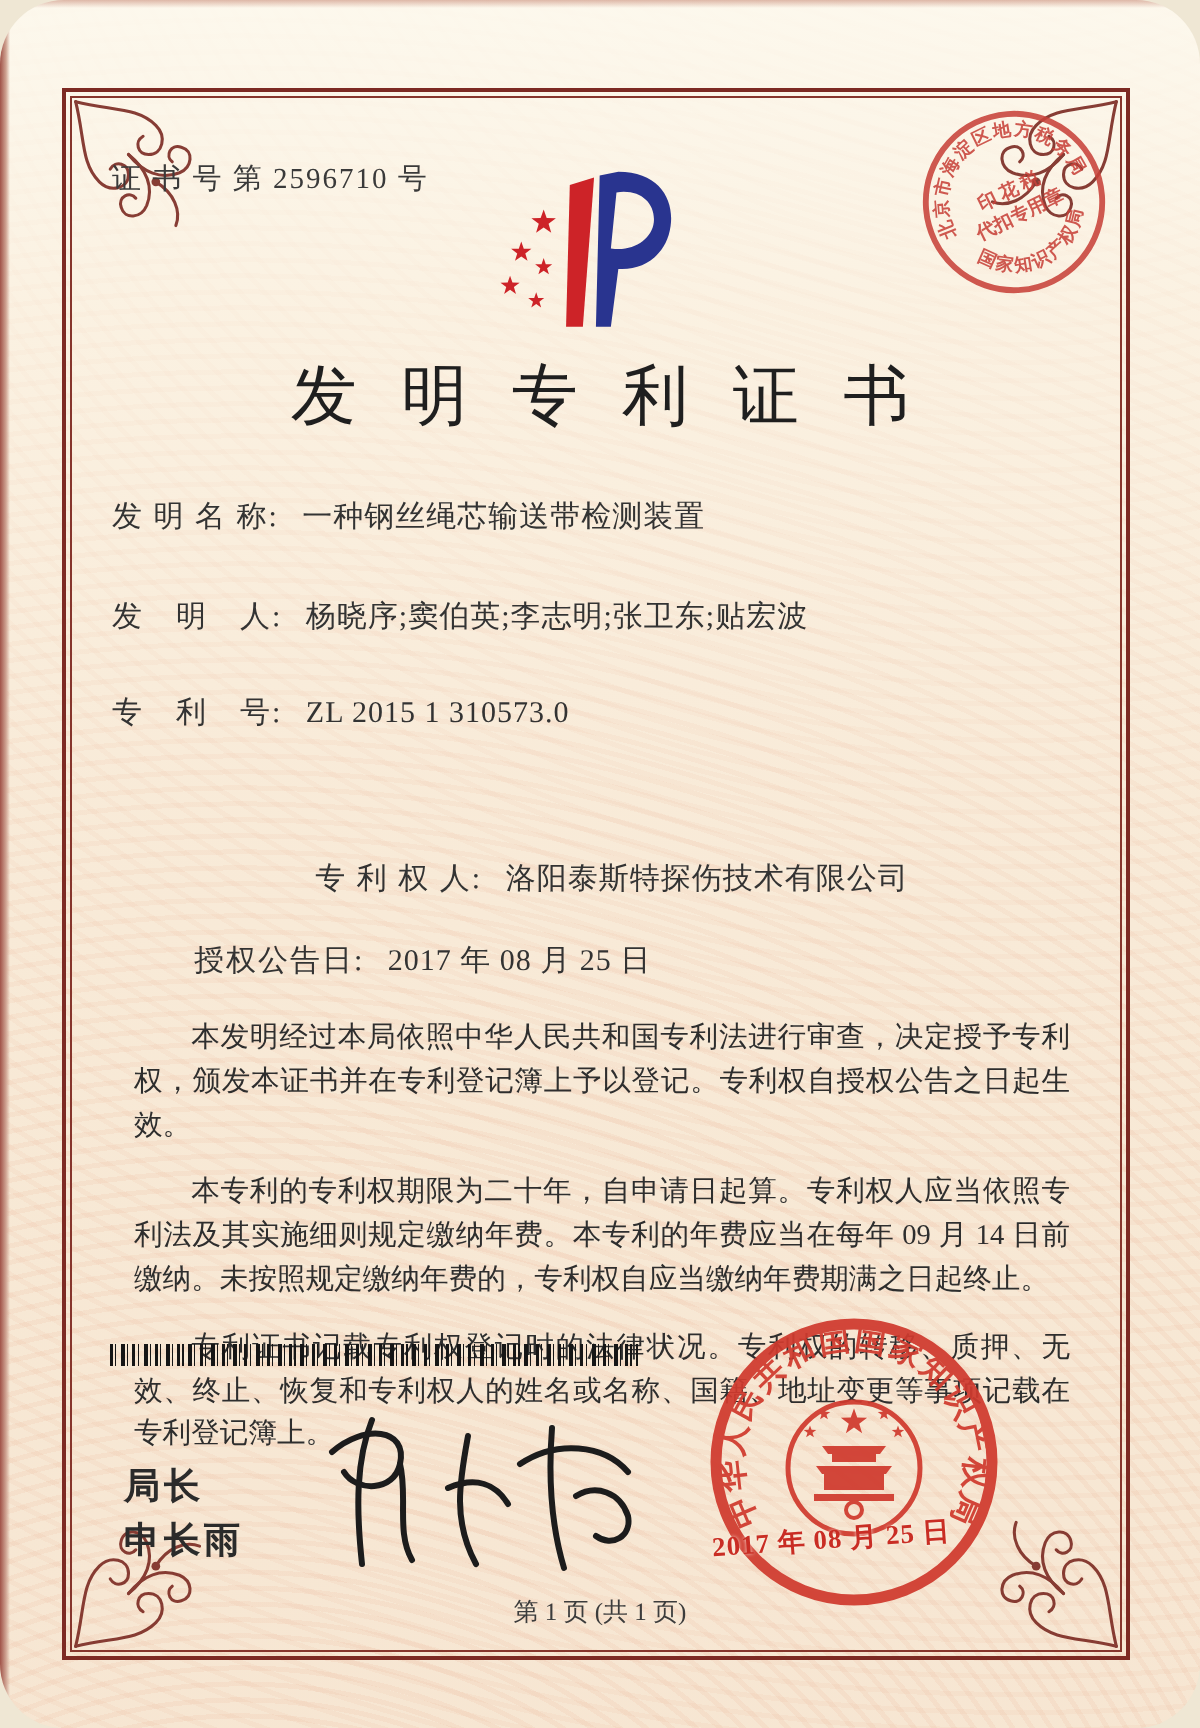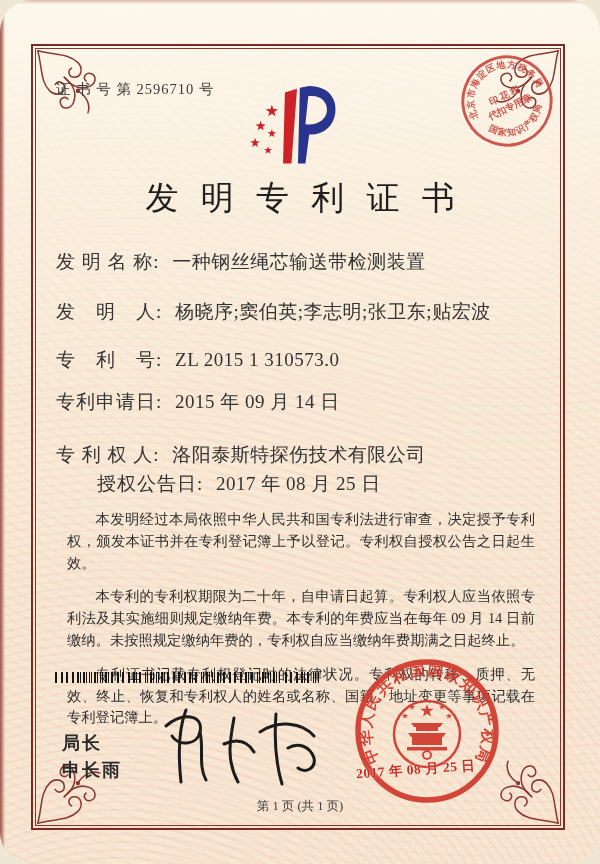--- a/index.html
+++ b/index.html
@@ -37,24 +37,24 @@
   .cert-no{position:absolute;left:56px;top:80px;font-size:14.5px;color:#3a3a3a;letter-spacing:1px;}
 
   .tax-stamp{position:absolute;left:458px;top:52px;width:98px;height:98px;
     transform:rotate(-26deg);opacity:.88;}
 
   .logo{position:absolute;left:243px;top:85px;width:95px;height:84px;}
 
   .title{position:absolute;left:0;top:176px;width:600px;text-align:center;
     font-size:33px;font-weight:normal;color:#1f1f1f;letter-spacing:7px;text-indent:7px;}
 
-  .field{position:absolute;left:56px;width:500px;font-size:19px;color:#333;white-space:nowrap;}
+  .field{position:absolute;left:56px;width:500px;font-size:15px;color:#333;white-space:nowrap;}
   .field .lab{letter-spacing:1px;}
   .field .val{margin-left:8px;letter-spacing:.5px;}
-  .f0{top:249px;} .f1{top:299px;} .f2{top:347px;} .f3{top:389px;} .f4{top:442px;} .f5{top:471px;margin-left:41px;}
+  .f0{top:249px;} .f1{top:299px;} .f2{top:347px;} .f3{top:389px;} .f4{top:430px;text-align:center;} .f5{top:471px;margin-left:41px;}
 
   .body-text{position:absolute;left:55px;top:497px;width:492px;
     font-size:14.3px;line-height:21.8px;color:#2e2e2e;text-align:justify;}
   .body-text p{margin:12px;text-indent:2em;}
 
   .barcode{position:absolute;left:55px;top:672px;width:264px;height:11px;
     background:repeating-linear-gradient(90deg,
       #161616 0px,#161616 1.5px,transparent 1.5px,transparent 2.6px,
       #161616 2.6px,#161616 3.2px,transparent 3.2px,transparent 5.6px,
       #161616 5.6px,#161616 7.6px,transparent 7.6px,transparent 8.6px,
@@ -164,24 +164,20 @@
     <span class="lab">发 明 名 称:</span>
     <span class="val">一种钢丝绳芯输送带检测装置</span>
   </div>
   <div class="field f1">
     <span class="lab">发　明　人:</span>
     <span class="val">杨晓序;窦伯英;李志明;张卫东;贴宏波</span>
   </div>
   <div class="field f2">
     <span class="lab">专　利　号:</span>
     <span class="val">ZL 2015 1 310573.0</span>
-  </div>
-  <div class="field f3">
-    <span class="lab">专利申请日:</span>
-    <span class="val">2015 年 09 月 14 日</span>
   </div>
   <div class="field f4">
     <span class="lab">专 利 权 人:</span>
     <span class="val">洛阳泰斯特探伤技术有限公司</span>
   </div>
   <div class="field f5">
     <span class="lab">授权公告日:</span>
     <span class="val">2017 年 08 月 25 日</span>
   </div>
 

